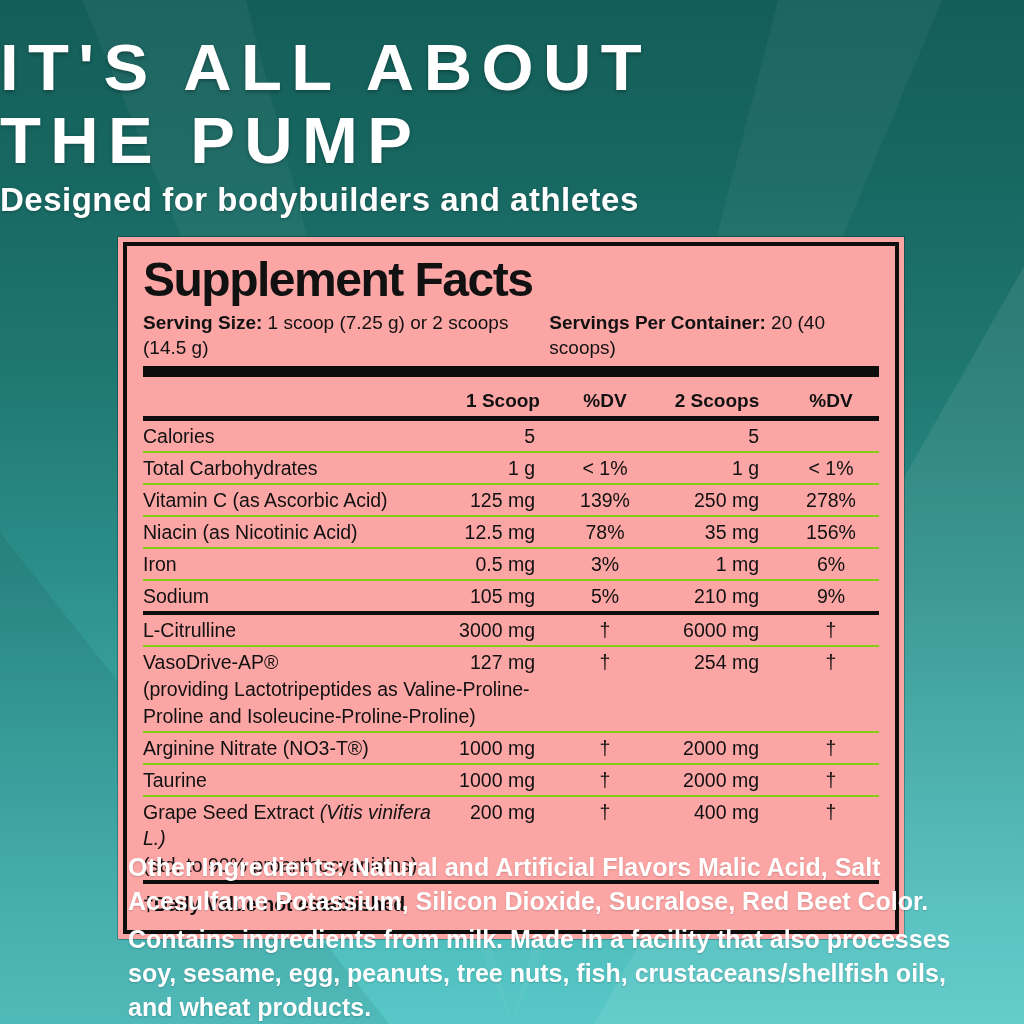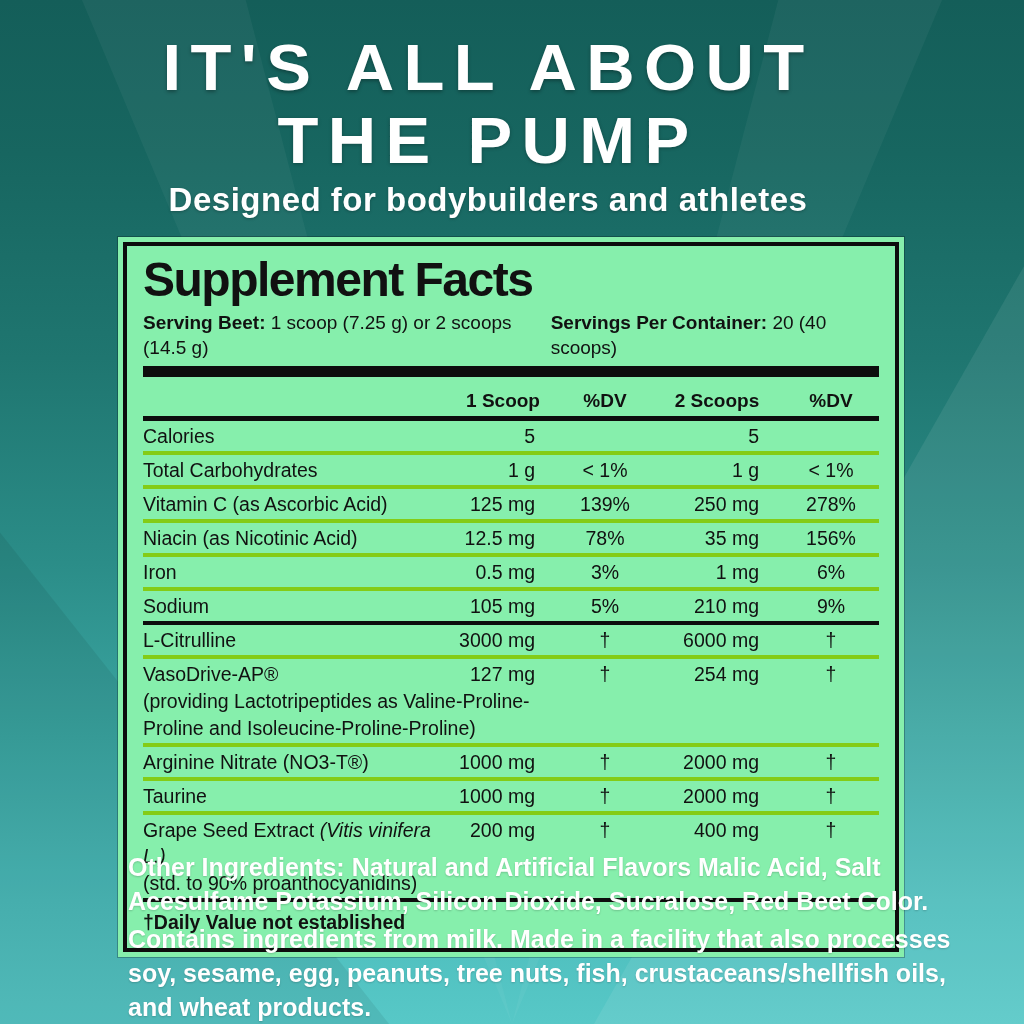--- a/index.html
+++ b/index.html
@@ -7,48 +7,48 @@
     width:1024px;height:1024px;position:relative;overflow:hidden;
     font-family:"Liberation Sans",sans-serif;
     background:linear-gradient(180deg,#145e59 0%,#176660 15%,#1f7670 35%,#2b8d88 55%,#3ba6a2 72%,#4cbcbb 88%,#57c8c7 100%);
   }
   .bg-facet{position:absolute;inset:0;pointer-events:none;}
   .f1{background:rgba(0,0,0,.07);clip-path:polygon(0% 100%,0% 52%,38% 100%);}
   .f2{background:rgba(255,255,255,.08);clip-path:polygon(100% 100%,100% 26%,58% 100%);}
   .f3{background:rgba(255,255,255,.045);clip-path:polygon(50% 100%,8% 0%,24% 0%);}
   .f4{background:rgba(255,255,255,.045);clip-path:polygon(50% 100%,76% 0%,92% 0%);}
 
-  .hero{position:absolute;top:28px;left:0;width:976px;text-align:center;color:#ffffff;}
+  .hero{position:absolute;top:28px;left:0;width:976px;text-align:left;color:#ffffff;}
   .hero-title{
     font-size:67px;line-height:76px;font-weight:700;letter-spacing:.14em;
     transform:scaleY(.96);text-shadow:0 2px 4px rgba(0,0,0,.30);
   }
   .hero-sub{
     margin-top:1px;font-size:33px;font-weight:700;letter-spacing:.5px;
     text-shadow:0 1px 3px rgba(0,0,0,.25);
   }
 
   .panel{
     position:absolute;left:118px;top:237px;width:786px;box-sizing:border-box;
-    background:#86efac;padding:5px;box-shadow:0 0 0 1px rgba(0,0,0,.25);
+    background:#fca5a5;padding:5px;box-shadow:0 0 0 1px rgba(0,0,0,.25);
   }
   .panel-inner{
     border:4px solid #0d0d0d;padding:8px 16px 12px 16px;color:#111111;
   }
   .sf-title{font-size:48px;font-weight:700;letter-spacing:-1.5px;line-height:52px;margin:0 0 4px 0;}
   .serving-line{display:flex;justify-content:space-between;align-items:baseline;font-size:19px;line-height:25px;padding-right:6px;margin-bottom:6px;}
   .serving-line b{font-weight:700;}
   .bar-xl{height:11px;background:#0d0d0d;}
   .bar-md{height:5px;background:#0d0d0d;}
   .bar-sm{height:4px;background:#0d0d0d;}
 
   .grid{display:grid;grid-template-columns:1fr 112px 92px 132px 96px;align-items:baseline;}
   .hdr{font-weight:700;font-size:19px;padding:5px 0 4px 0;margin-top:8px;}
   .hdr .hc{text-align:center;}
-  .rows .rg{border-bottom:4px solid #84cc16;}
+  .rows .rg{border-bottom:2px solid #84cc16;}
   .rows .rg.noline{border-bottom:none;}
   .row{font-size:19.5px;line-height:26px;padding:2px 0;}
   .nm{font-weight:400;}
   .amt{text-align:right;padding-right:24px;white-space:nowrap;}
   .dvv{text-align:center;white-space:nowrap;}
   .sub{font-size:19.5px;line-height:24px;padding:0 0 3px 0;}
   .footnotes{padding-top:7px;font-size:19.5px;}
   .fn1{line-height:27px;}
   .fn2{line-height:27px;font-weight:700;}
 
@@ -72,21 +72,21 @@
   </div>
   <div class="hero-sub">Designed for bodybuilders and athletes</div>
 </div>
 
 <div class="panel">
   <div class="panel-inner">
     <h1 class="sf-title">Supplement Facts</h1>
 
     <div class="serving-line">
       <span>
-        <b>Serving Beet:</b>
+        <b>Serving Size:</b>
         <span>1 scoop (7.25 g) or 2 scoops (14.5 g)</span>
       </span>
       <span>
         <b>Servings Per Container:</b>
         <span>20 (40 scoops)</span>
       </span>
     </div>
 
     <div class="bar-xl"></div>
 

